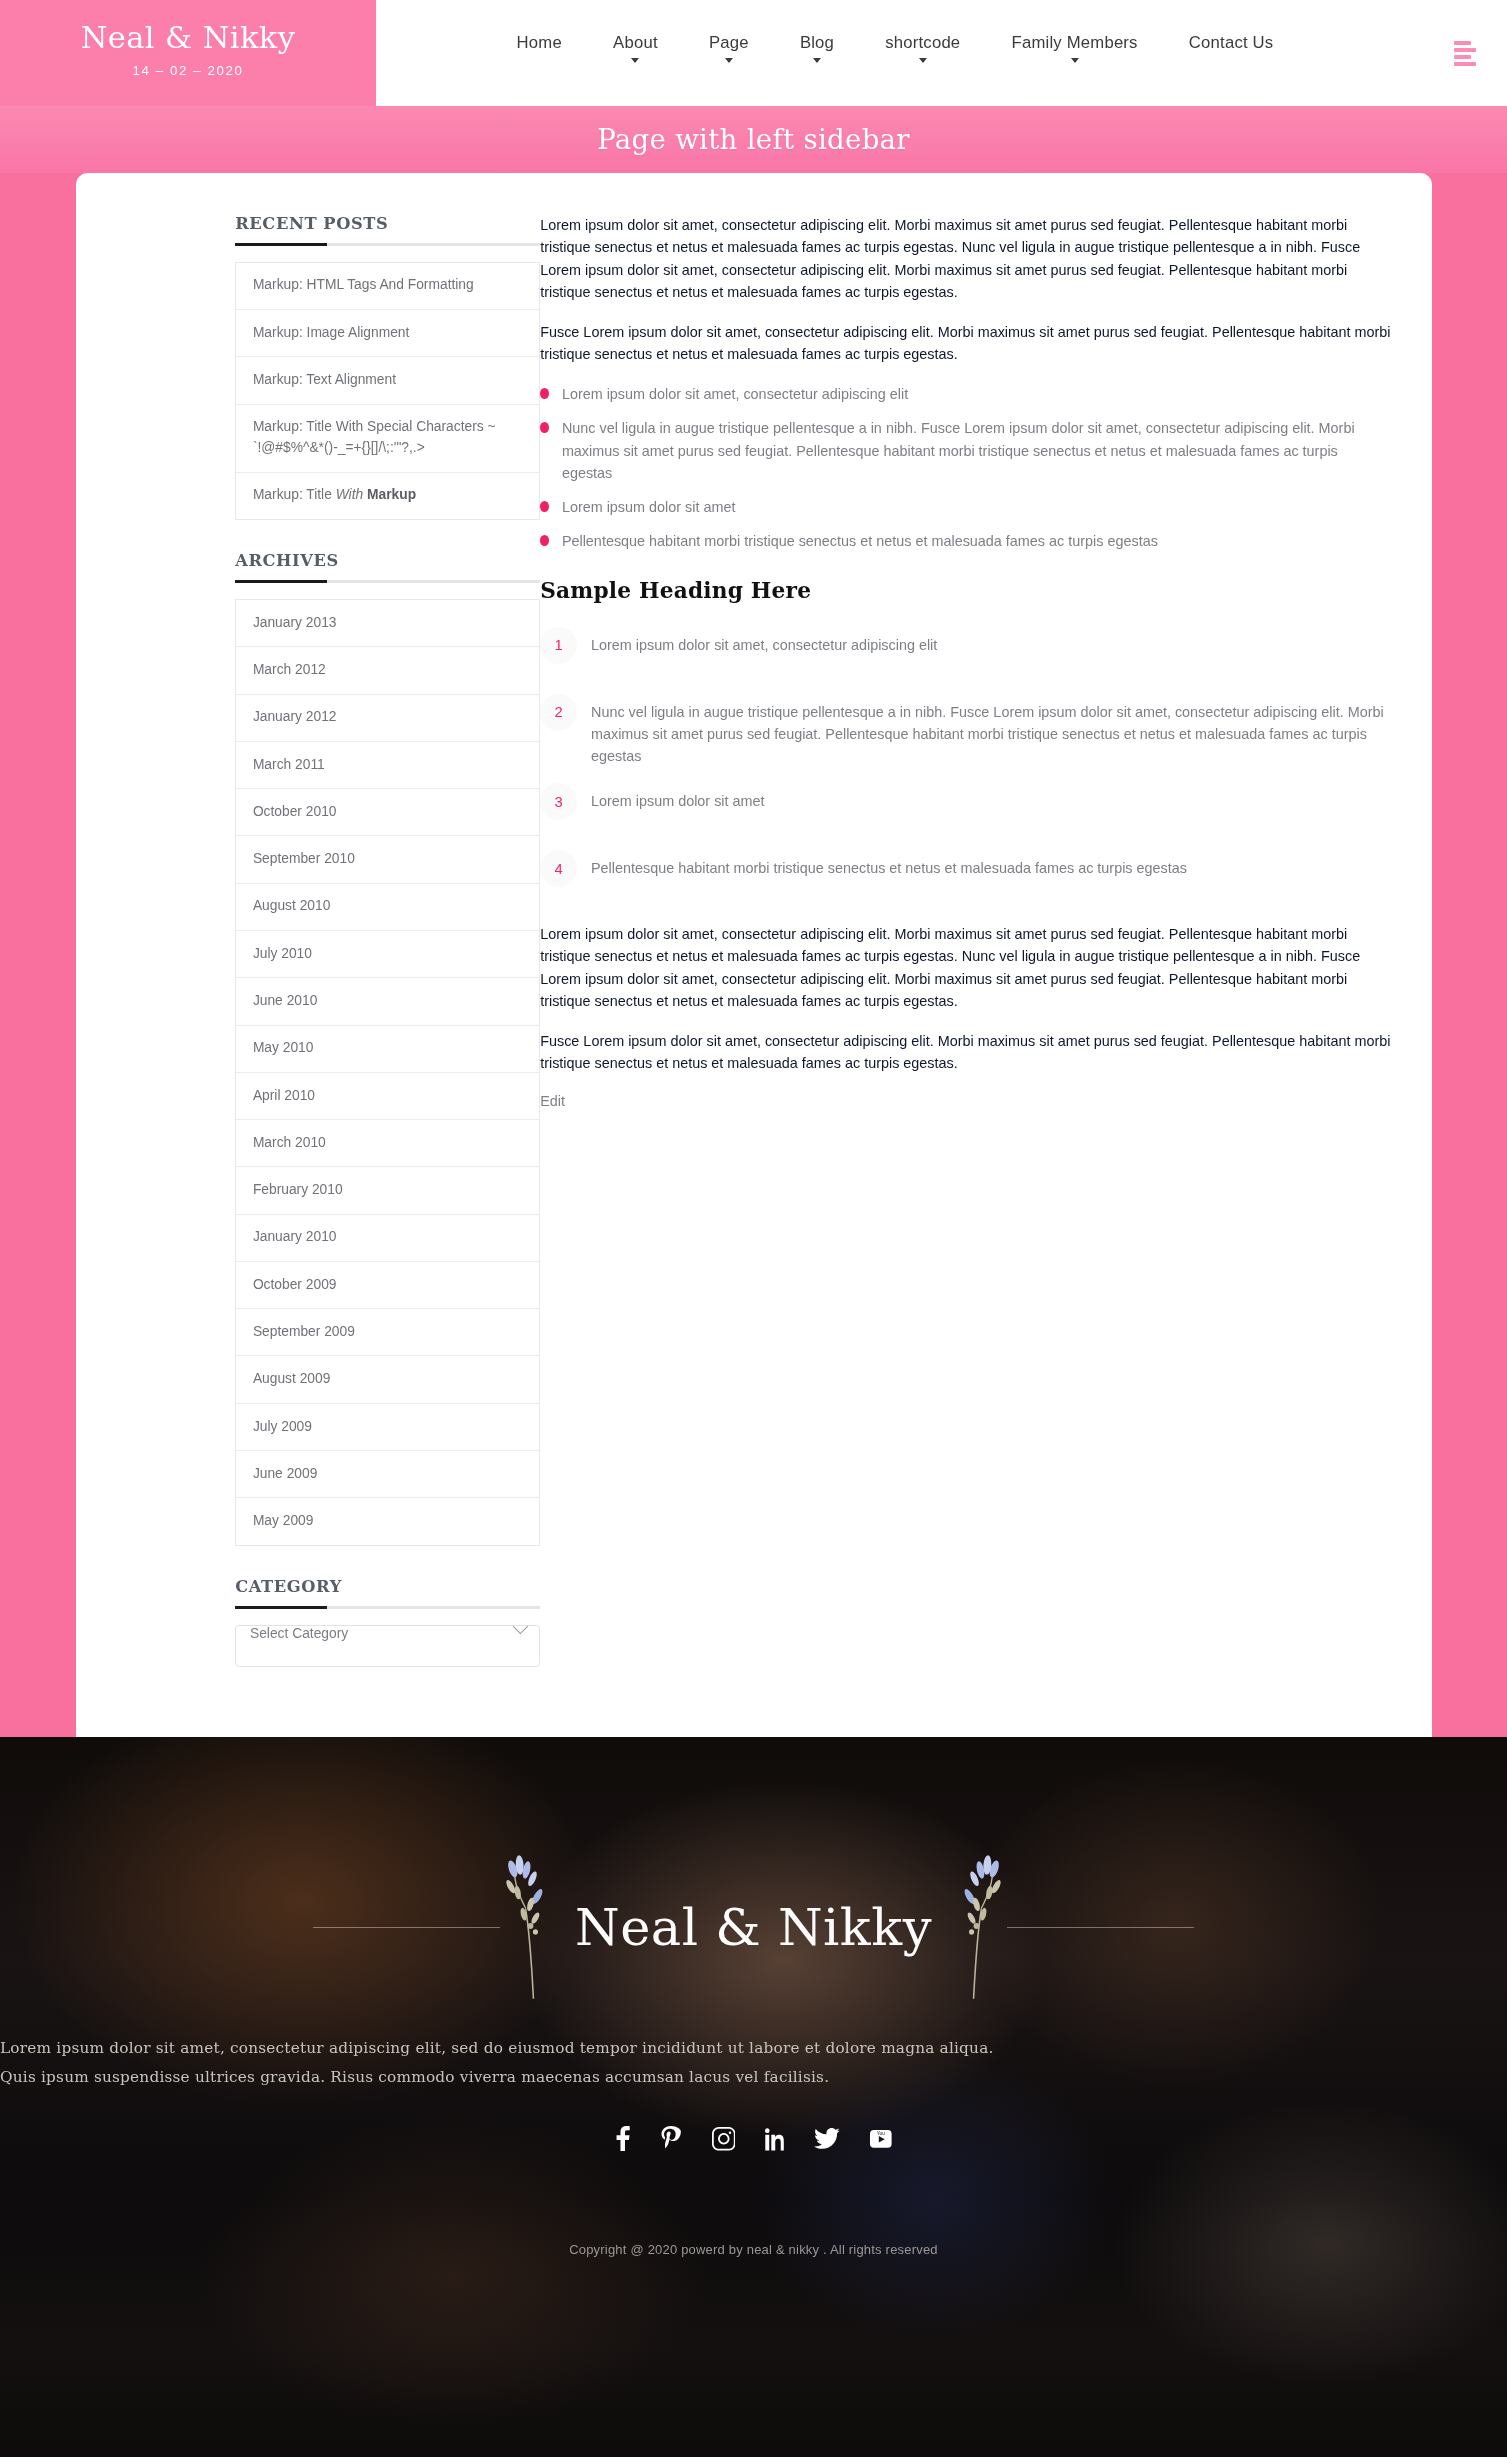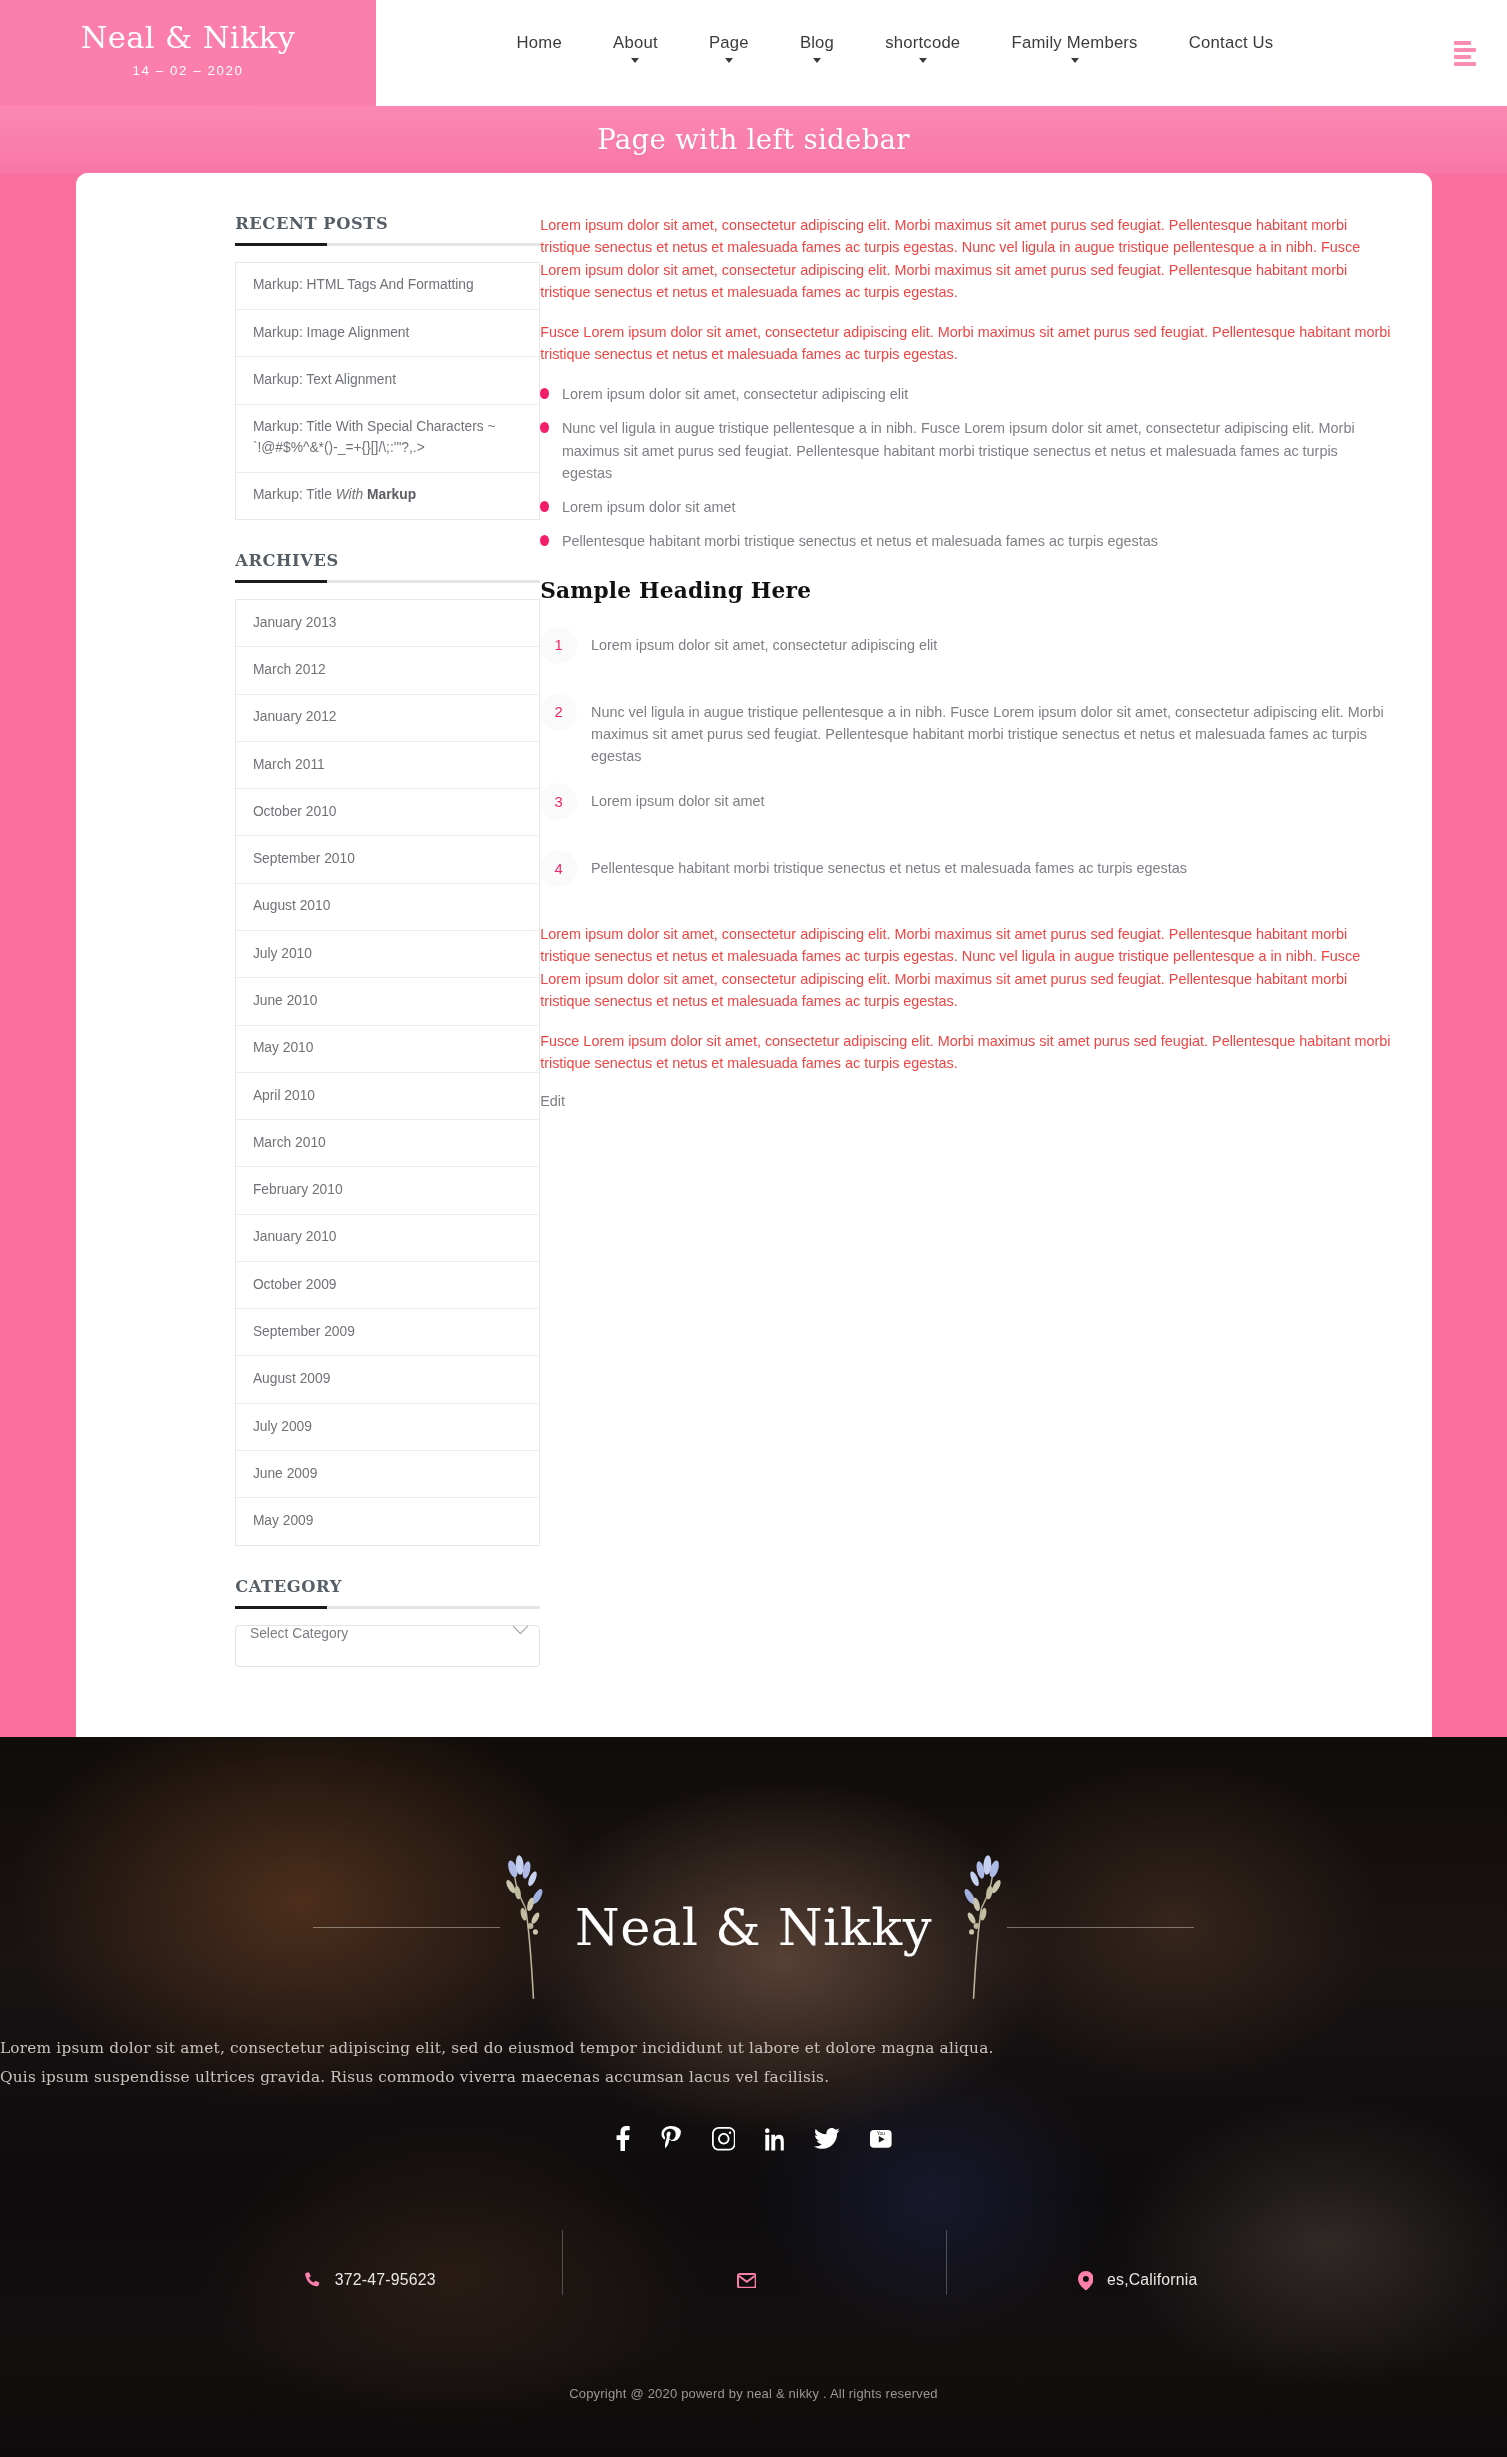--- a/index.html
+++ b/index.html
@@ -186,21 +186,21 @@
     border-bottom: 1.6px solid #9a9da1;
     transform: rotate(45deg);
     margin-top: -4.9px;
   }
 
   
   .main { flex: 1; padding-right: 19.7px; max-width: 887px; }
   .main p {
     font-size: 14.4px;
     line-height: 1.55;
-    color: #ef4444;
+    color: #0f172a;
     margin-bottom: 17.7px;
   }
   .bullets { list-style: none; margin: 0 0 25.6px 0; }
   .bullets li {
     position: relative;
     padding-left: 21.7px;
     font-size: 14.4px;
     line-height: 1.55;
     color: #7c7f84;
     margin-bottom: 11.8px;
@@ -571,44 +571,17 @@
     </a>
     <a href="#" title="youtube">
       <svg width="23.6" height="25.6" viewBox="0 0 24 26">
           <rect x="1" y="4" width="22" height="18" rx="4" fill="currentColor"></rect>
           <path d="M10 10.2l6 3.3-6 3.3z" fill="#1a1a1a"></path>
           <text x="12" y="9.5" font-size="5" fill="#1a1a1a" text-anchor="middle" font-family="Liberation Sans, sans-serif">You</text>
         </svg>
     </a>
   </div>
 
-  <div class="contact-bar">
-    <div class="contact-cell">
-      <span class="contact-ico">
-        <svg width="17.7" height="17.7" viewBox="0 0 18 18">
-            <path fill="currentColor" d="M3.6.7 6 .2l2 4.2-2 1.4c.9 2.3 2.7 4.1 5 5l1.4-2 4.2 2-.5 2.4c-.2.9-1 1.5-1.9 1.4C7.6 14 4 10.4 2.2 2.6 2 1.7 2.7.9 3.6.7z"></path>
-          </svg>
-      </span>
-      <span class="contact-text">372-47-95623</span>
-    </div>
-    <div class="contact-cell">
-      <span class="contact-ico">
-        <svg width="19.7" height="15.8" viewBox="0 0 20 16">
-            <rect x="1" y="1" width="18" height="14" rx="2" fill="none" stroke="currentColor" stroke-width="2"></rect>
-            <path d="M2 3l8 6 8-6" fill="none" stroke="currentColor" stroke-width="2"></path>
-          </svg>
-      </span>
-      <span class="contact-text"></span>
-    </div>
-    <div class="contact-cell">
-      <span class="contact-ico">
-        <svg width="15.8" height="19.7" viewBox="0 0 16 20">
-            <path fill="currentColor" d="M8 0C3.6 0 0 3.6 0 8c0 6 8 12 8 12s8-6 8-12c0-4.4-3.6-8-8-8zm0 11a3 3 0 110-6 3 3 0 010 6z"></path>
-          </svg>
-      </span>
-      <span class="contact-text">es,California</span>
-    </div>
-  </div>
 
   <div class="copyright">Copyright @ 2020 powerd by neal &amp; nikky . All rights reserved</div>
 
 </footer>
 
 
 </body></html>

